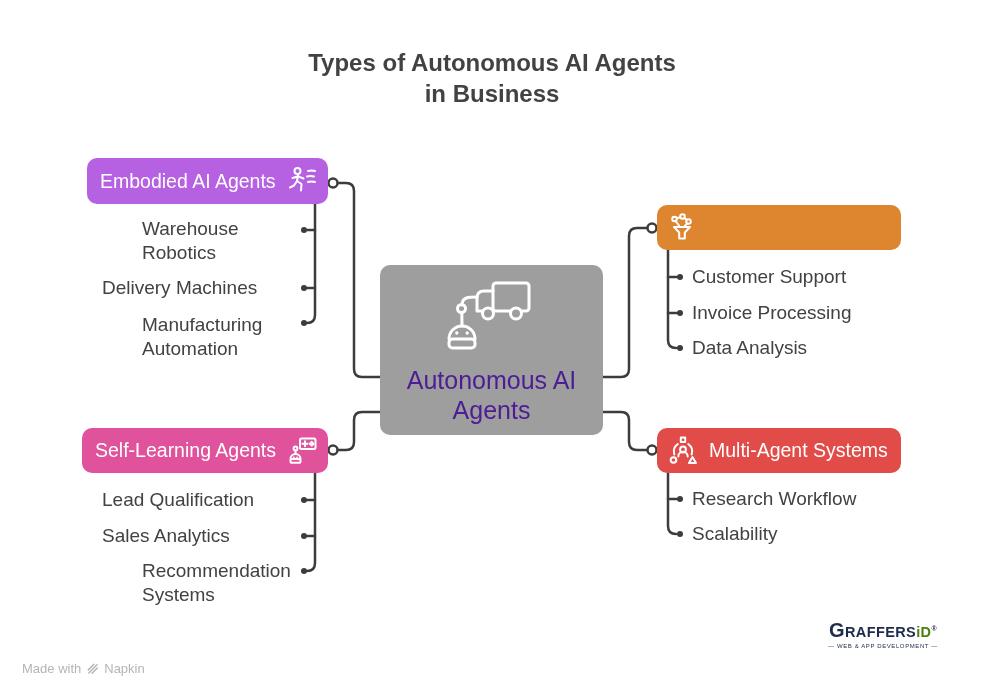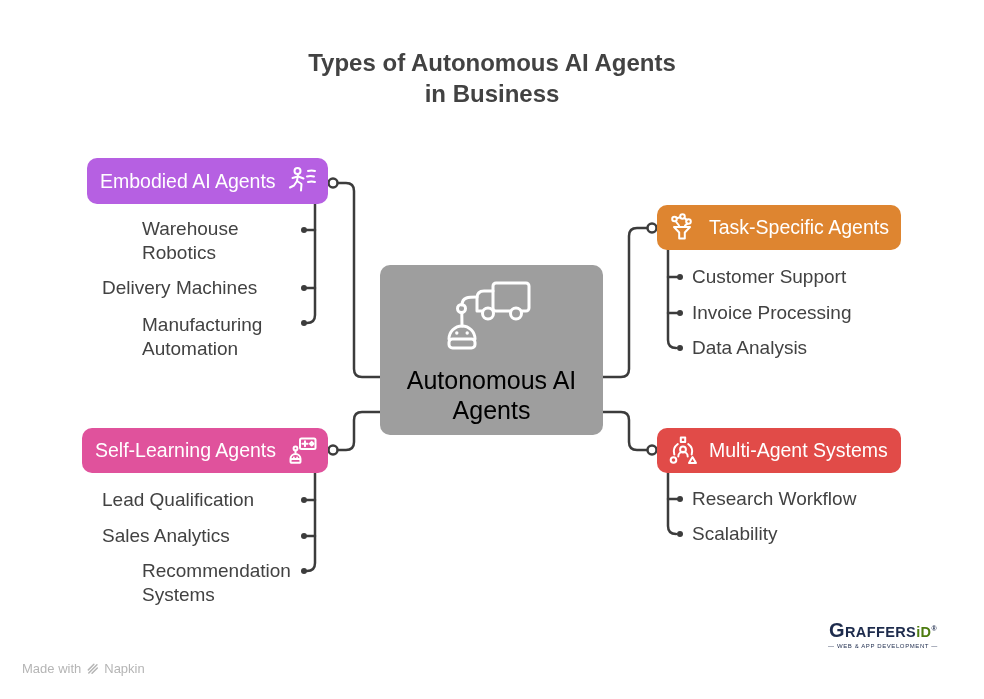--- a/index.html
+++ b/index.html
@@ -14,21 +14,21 @@
   .branch-box { position:absolute; z-index:2; display:flex; align-items:center; gap:11px;
                 border-radius:10px; color:#ffffff; font-size:19.5px; height:45px; }
   .branch-box .lbl { white-space:nowrap; }
   .box-embodied { left:87px; top:158px; width:241px; height:46px; padding:0 10px 0 13px; }
   .box-task     { left:657px; top:205px; width:244px; padding:0 10px 0 11px; }
   .box-learning { left:82px;  top:428px; width:246px; padding:0 10px 0 13px; }
   .box-multi    { left:657px; top:428px; width:244px; padding:0 10px 0 11px; }
   .icon-right { margin-left:auto; }
 
   .center-box { position:absolute; z-index:2; left:380px; top:265px; width:223px; height:170px;
-                border-radius:10px; color:#000000; }
+                border-radius:10px; color:#4c1d95; }
   .center-icon { position:absolute; left:50%; top:12px; transform:translateX(-50%); }
   .center-label { position:absolute; left:0; right:0; bottom:10px; text-align:center;
                   font-size:25px; line-height:30px; }
 
   .sub-item { position:absolute; z-index:2; font-size:19px; line-height:24px; color:#424242; }
   .sub-left  { text-align:left; }
   .sub-right { text-align:left; width:230px; }
 
   .branch-ic { flex:0 0 auto; }
 
@@ -142,21 +142,20 @@
         <circle cx="6.5" cy="6" r="2.3"></circle>
         <circle cx="14.5" cy="3.5" r="2.3"></circle>
         <circle cx="20.5" cy="8.5" r="2.3"></circle>
         <path d="M8.7 5.3 L12.3 4.2"></path>
         <path d="M16.3 5 L18.8 6.9"></path>
         <path d="M7.5 8 L11 12.5"></path>
         <path d="M19.5 10.6 L17 12.5"></path>
         <path d="M6 14 H22 L16.8 19.5 V25.5 H11.2 V19.5 Z"></path>
       </g>
     </svg>
-    <span class="lbl">Task-Specific Agents</span>
   </div>
 
   <div class="branch-box box-learning" style="background-color: rgb(224, 82, 156);">
     <span class="lbl">Self-Learning Agents</span>
     <svg class="branch-ic icon-right" width="30" height="30" viewBox="0 0 30 30">
       <g fill="none" stroke="#ffffff" stroke-width="2" stroke-linecap="round" stroke-linejoin="round">
         <rect x="12" y="2.5" width="15.5" height="10.5" rx="1.5"></rect>
         <path d="M17 5.2 V10.3 M14.4 7.7 H19.6"></path>
         <path d="M23.7 5.9 L25.5 7.7 L23.7 9.5 L21.9 7.7 Z"></path>
         <circle cx="7.5" cy="12.5" r="1.9"></circle>

